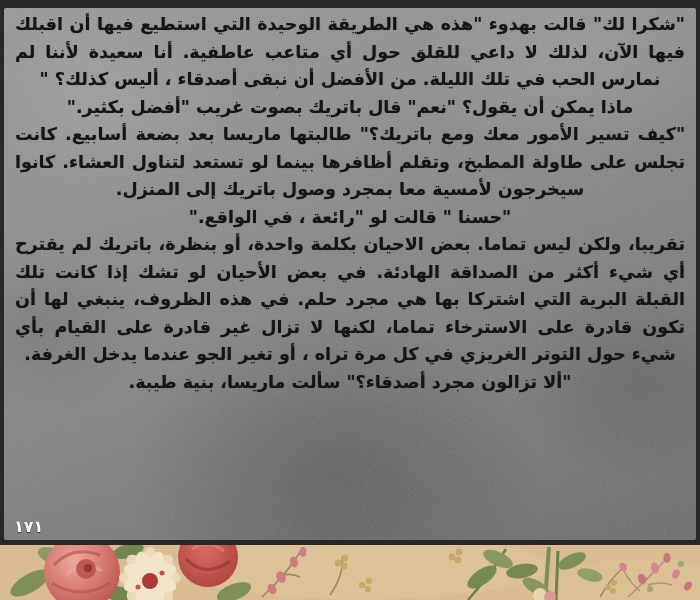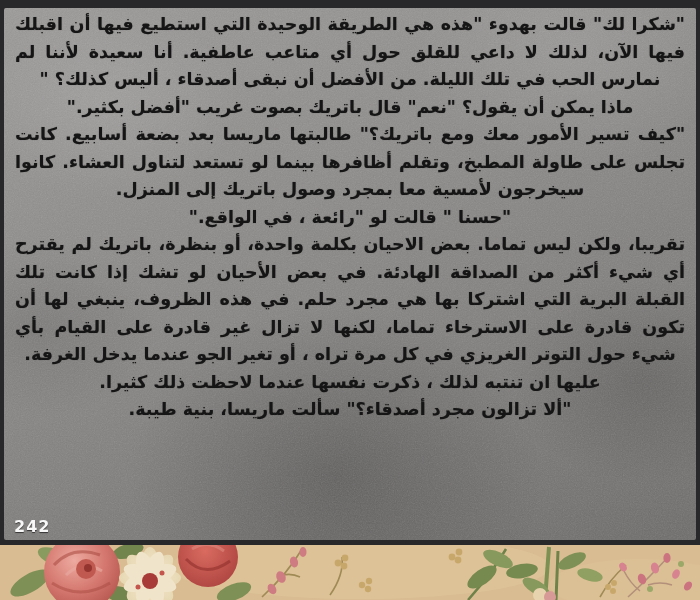--- a/index.html
+++ b/index.html
@@ -46,25 +46,24 @@
         </filter>
         <rect width="100%" height="100%" filter="url(#grain)"></rect>
       </svg>
 
       <div class="text-area">
         <p class="jst">"شكرا لك" قالت بهدوء "هذه هي الطريقة الوحيدة التي استطيع فيها أن اقبلك فيها الآن، لذلك لا داعي للقلق حول أي متاعب عاطفية. أنا سعيدة لأننا لم نمارس الحب في تلك الليلة. من الأفضل أن نبقى أصدقاء ، أليس كذلك؟ "</p>
         <p class="ctr">ماذا يمكن أن يقول؟ "نعم" قال باتريك بصوت غريب "أفضل بكثير."</p>
         <p class="jst">"كيف تسير الأمور معك ومع باتريك؟" طالبتها ماريسا بعد بضعة أسابيع. كانت تجلس على طاولة المطبخ، وتقلم أظافرها بينما لو تستعد لتناول العشاء. كانوا سيخرجون لأمسية معا بمجرد وصول باتريك إلى المنزل.</p>
         <p class="ctr">"حسنا " قالت لو "رائعة ، في الواقع."</p>
         <p class="jst">تقريبا، ولكن ليس تماما. بعض الاحيان بكلمة واحدة، أو بنظرة، باتريك لم يقترح أي شيء أكثر من الصداقة الهادئة. في بعض الأحيان لو تشك إذا كانت تلك القبلة البرية التي اشتركا بها هي مجرد حلم. في هذه الظروف، ينبغي لها أن تكون قادرة على الاسترخاء تماما، لكنها لا تزال غير قادرة على القيام بأي شيء حول التوتر الغريزي في كل مرة تراه ، أو تغير الجو عندما يدخل الغرفة.</p>
-        <p class="ctr">عليها ان تنتبه لذلك ، ذكرت نفسها عندما لاحظت ذلك كثيرا.</p>
         <p class="ctr">"ألا تزالون مجرد أصدقاء؟" سألت ماريسا، بنية طيبة.</p>
       </div>
 
-      <div class="page-number">242</div>
+      <div class="page-number">١٧١</div>
     </div>
   </div>
 
   <div class="floral">
     <svg viewBox="0 0 700 55" preserveAspectRatio="none" xmlns="http://www.w3.org/2000/svg">
       <defs>
         <radialGradient id="gRose" cx="40%" cy="35%" r="75%">
           <stop offset="0%" stop-color="#edaaa0"></stop>
             <stop offset="55%" stop-color="#d4776e"></stop>
             <stop offset="100%" stop-color="#b2524c"></stop>

